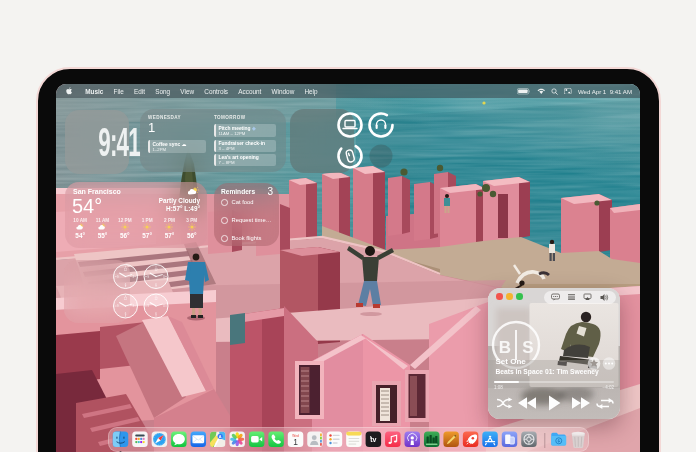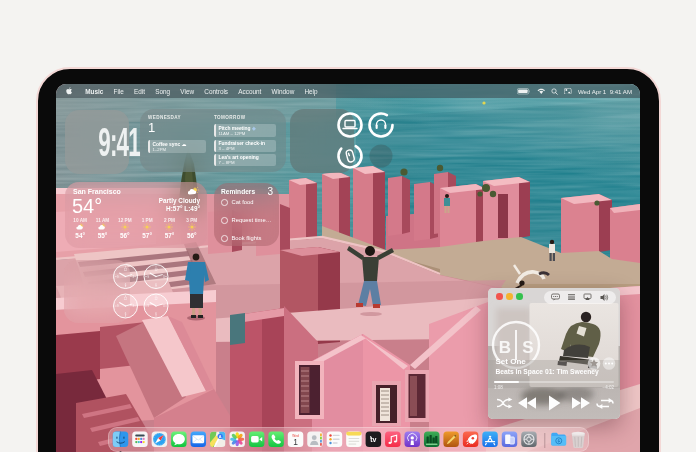--- a/index.html
+++ b/index.html
@@ -69,21 +69,21 @@
   #wrem .it { position:absolute; left:7px; display:flex; align-items:center; font-size:5.8px; }
   #wrem .it .c { width:6.5px; height:6.5px; border:0.9px solid rgba(255,255,255,0.75);
     border-radius:50%; margin-right:4px; flex:none; }
 
   
   #wworld { left:8px; top:176px; width:66px; height:63px;
     background:rgba(216,160,165,0.42); }
 
   
   #player { position:absolute; left:432px; top:204px; width:132px; height:131px;
-    border-radius:5px; background:rgba(225,223,222,0.92);
+    border-radius:12px; background:rgba(225,223,222,0.92);
     box-shadow:0 8px 22px rgba(60,20,30,0.35); overflow:hidden; }
 
   
   #dock { position:absolute; left:52px; top:343px; width:481px; height:25px;
     border-radius:9px; background:rgba(255,225,228,0.30);
     backdrop-filter:blur(10px); border:0.5px solid rgba(255,255,255,0.25); }
 </style>
 </head>
 <body>
 <div id="stage">

